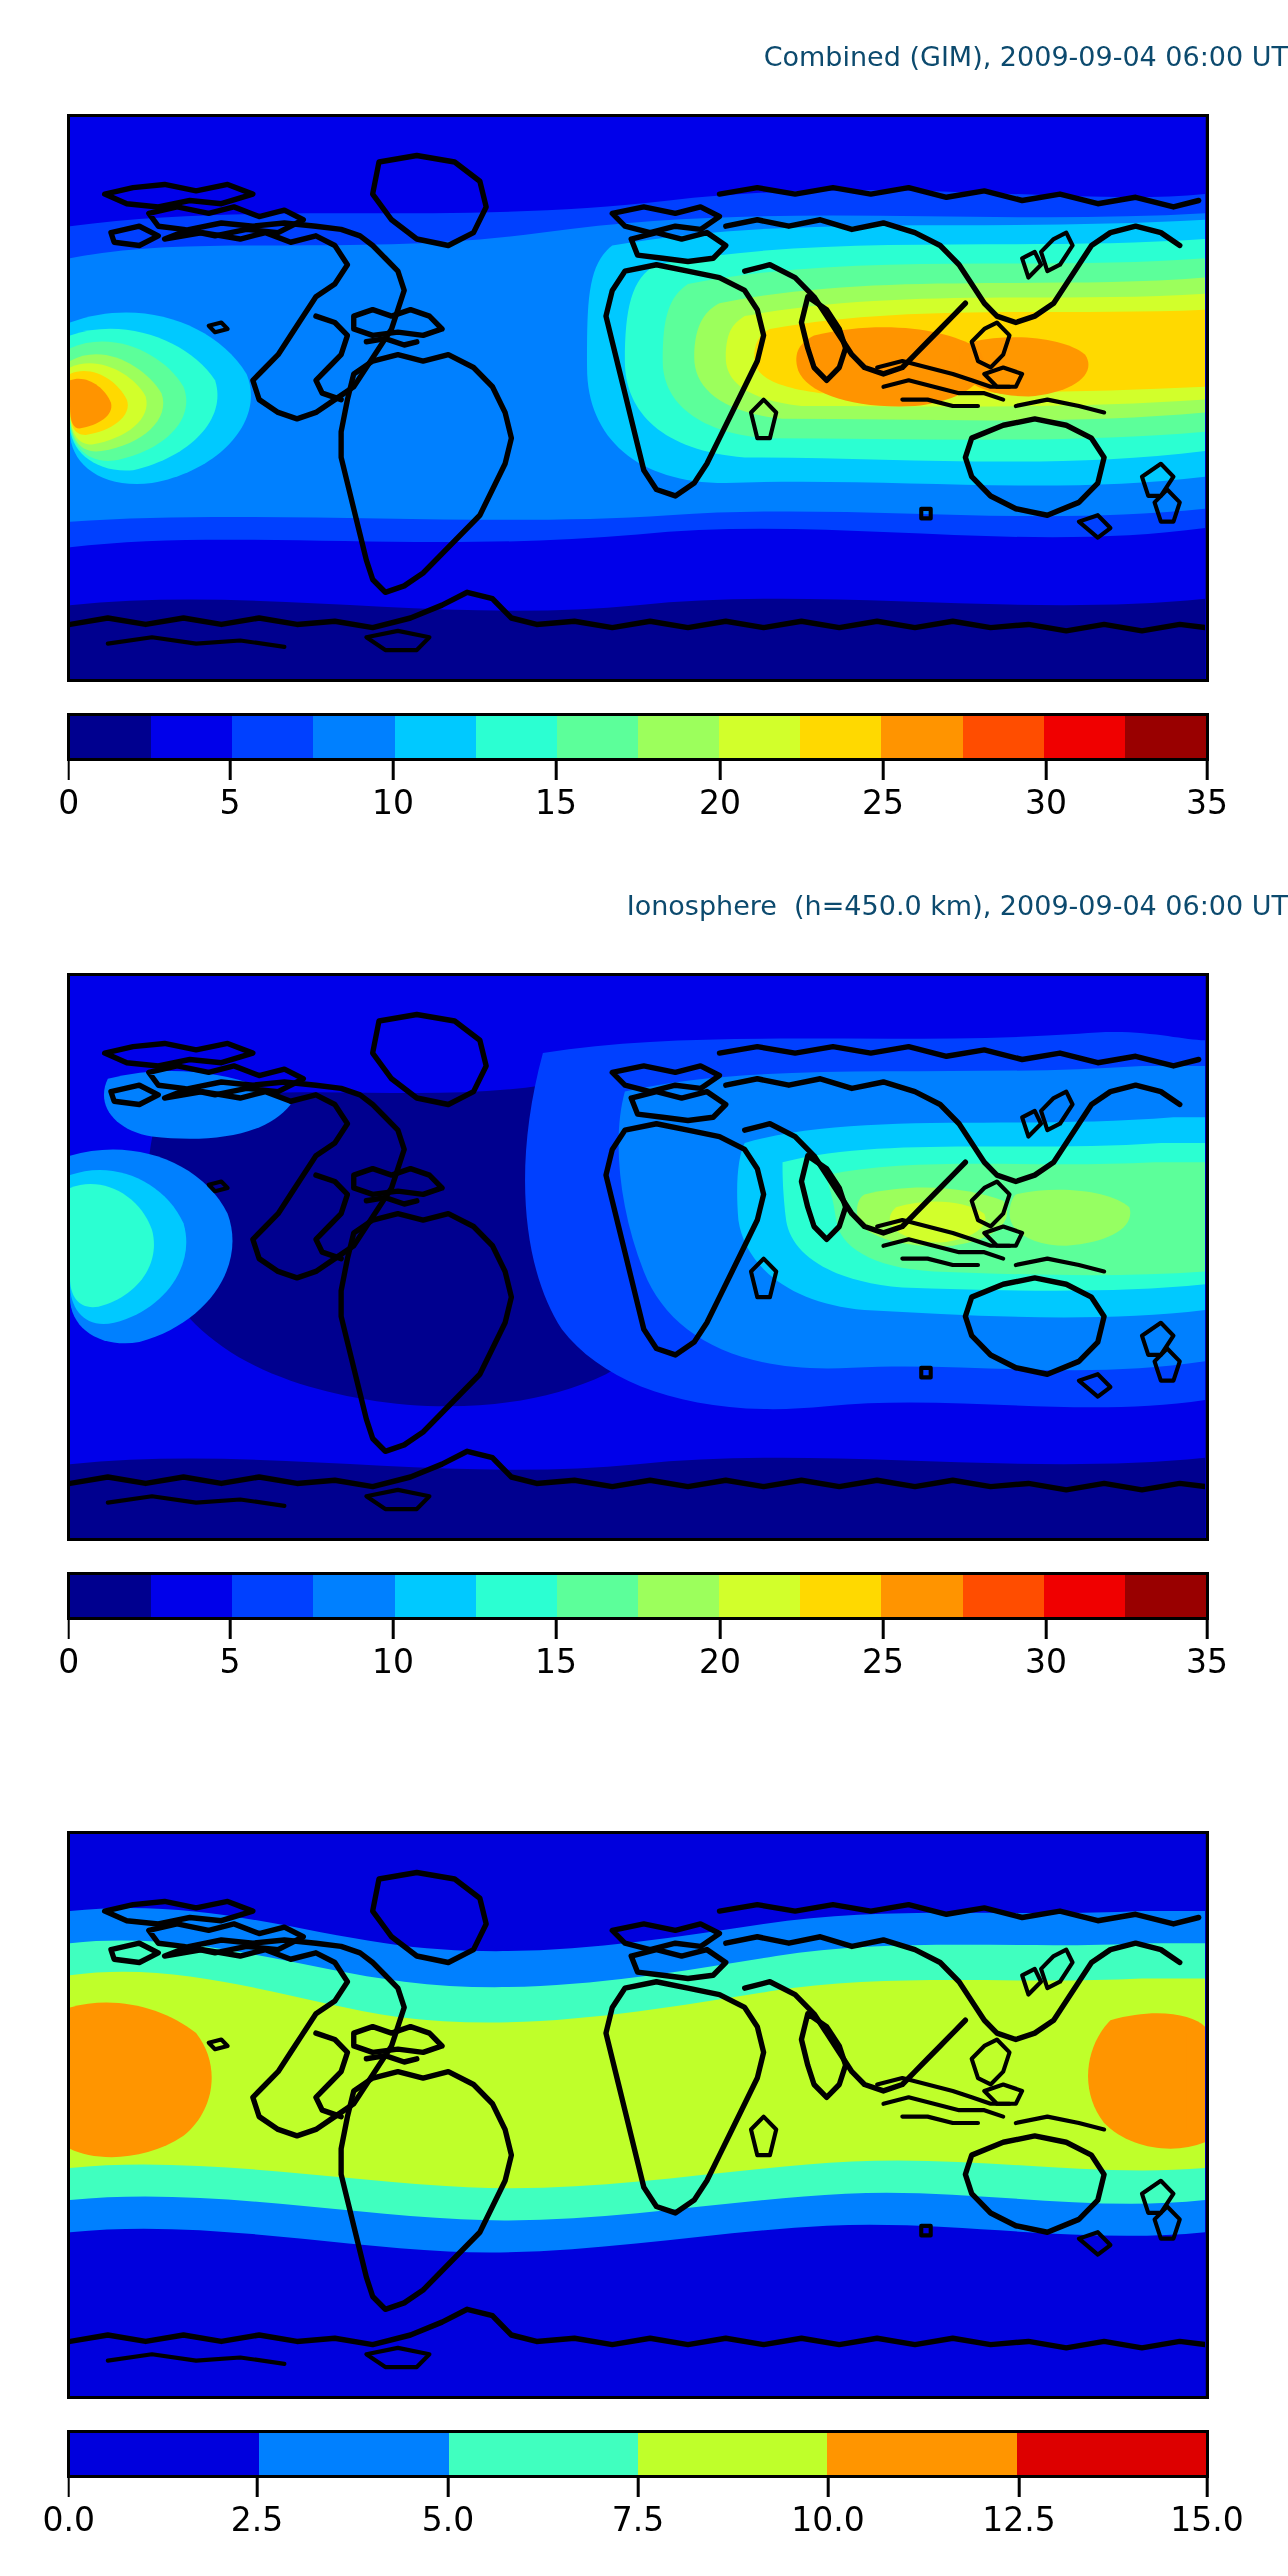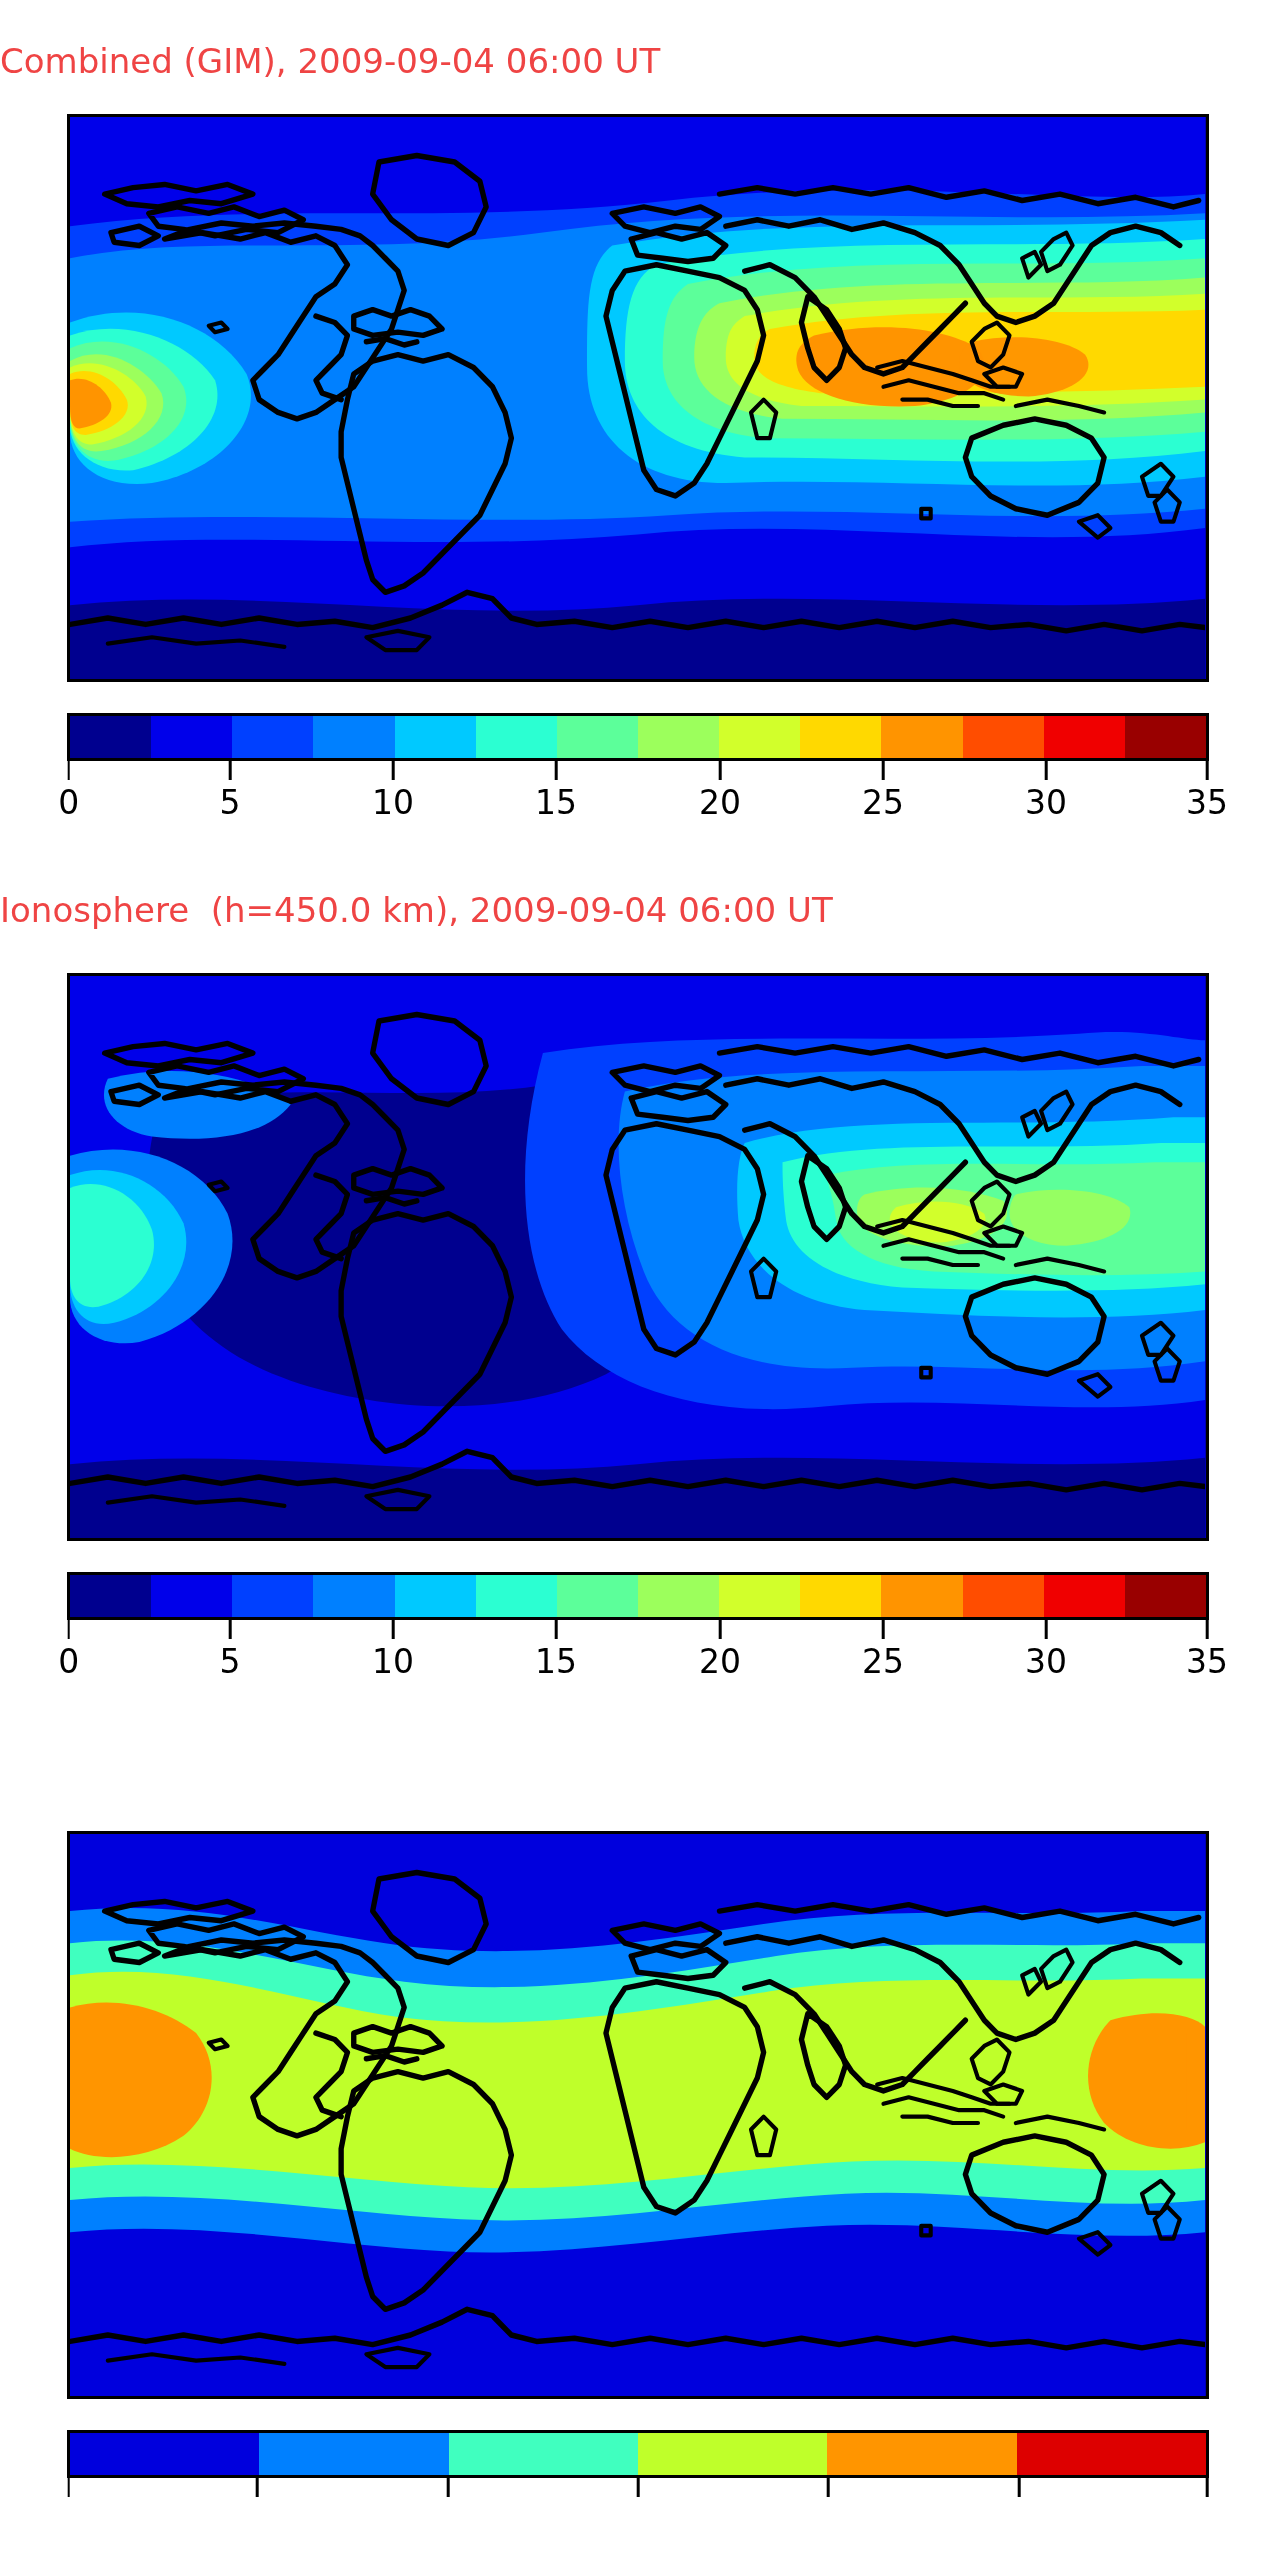--- a/index.html
+++ b/index.html
@@ -11,23 +11,23 @@
   #page {
     width: 1288px; height: 2576px;
     position: relative;
     background: #ffffff;
     overflow: hidden;
   }
   .panel { position: absolute; left: 0; width: 1288px; }
   .panel-title {
     position: absolute;
     left: 0; width: 1288px;
-    text-align: left;
-    font-size: 34px;
-    color: #ef4444;
+    text-align: right;
+    font-size: 27px;
+    color: #0c4a6e;
     font-family: "DejaVu Sans", "Liberation Sans", sans-serif;
     letter-spacing: 0px;
     white-space: pre;
   }
   .map-frame {
     position: absolute;
     left: 67px; width: 1142px;
     border: 3.4px solid #000000;
     overflow: hidden;
     background: #0000b3;
@@ -414,17 +414,26 @@
         </div>
       <div class="cbar-axis">
           <div class="tick" style="left: 1.7px;"></div>
           <div class="tick" style="left: 190px;"></div>
           <div class="tick" style="left: 381px;"></div>
           <div class="tick" style="left: 571px;"></div>
           <div class="tick" style="left: 761px;"></div>
           <div class="tick" style="left: 952px;"></div>
           <div class="tick" style="left: 1140px;"></div>
         </div>
+      <div class="cbar-labels">
+          <div class="lbl" style="left: 1.7px;">0.0</div>
+          <div class="lbl" style="left: 190px;">2.5</div>
+          <div class="lbl" style="left: 381px;">5.0</div>
+          <div class="lbl" style="left: 571px;">7.5</div>
+          <div class="lbl" style="left: 761px;">10.0</div>
+          <div class="lbl" style="left: 952px;">12.5</div>
+          <div class="lbl" style="left: 1140px;">15.0</div>
+        </div>
     </div>
   </div>
 
 </div>
 
 
 </body></html>

